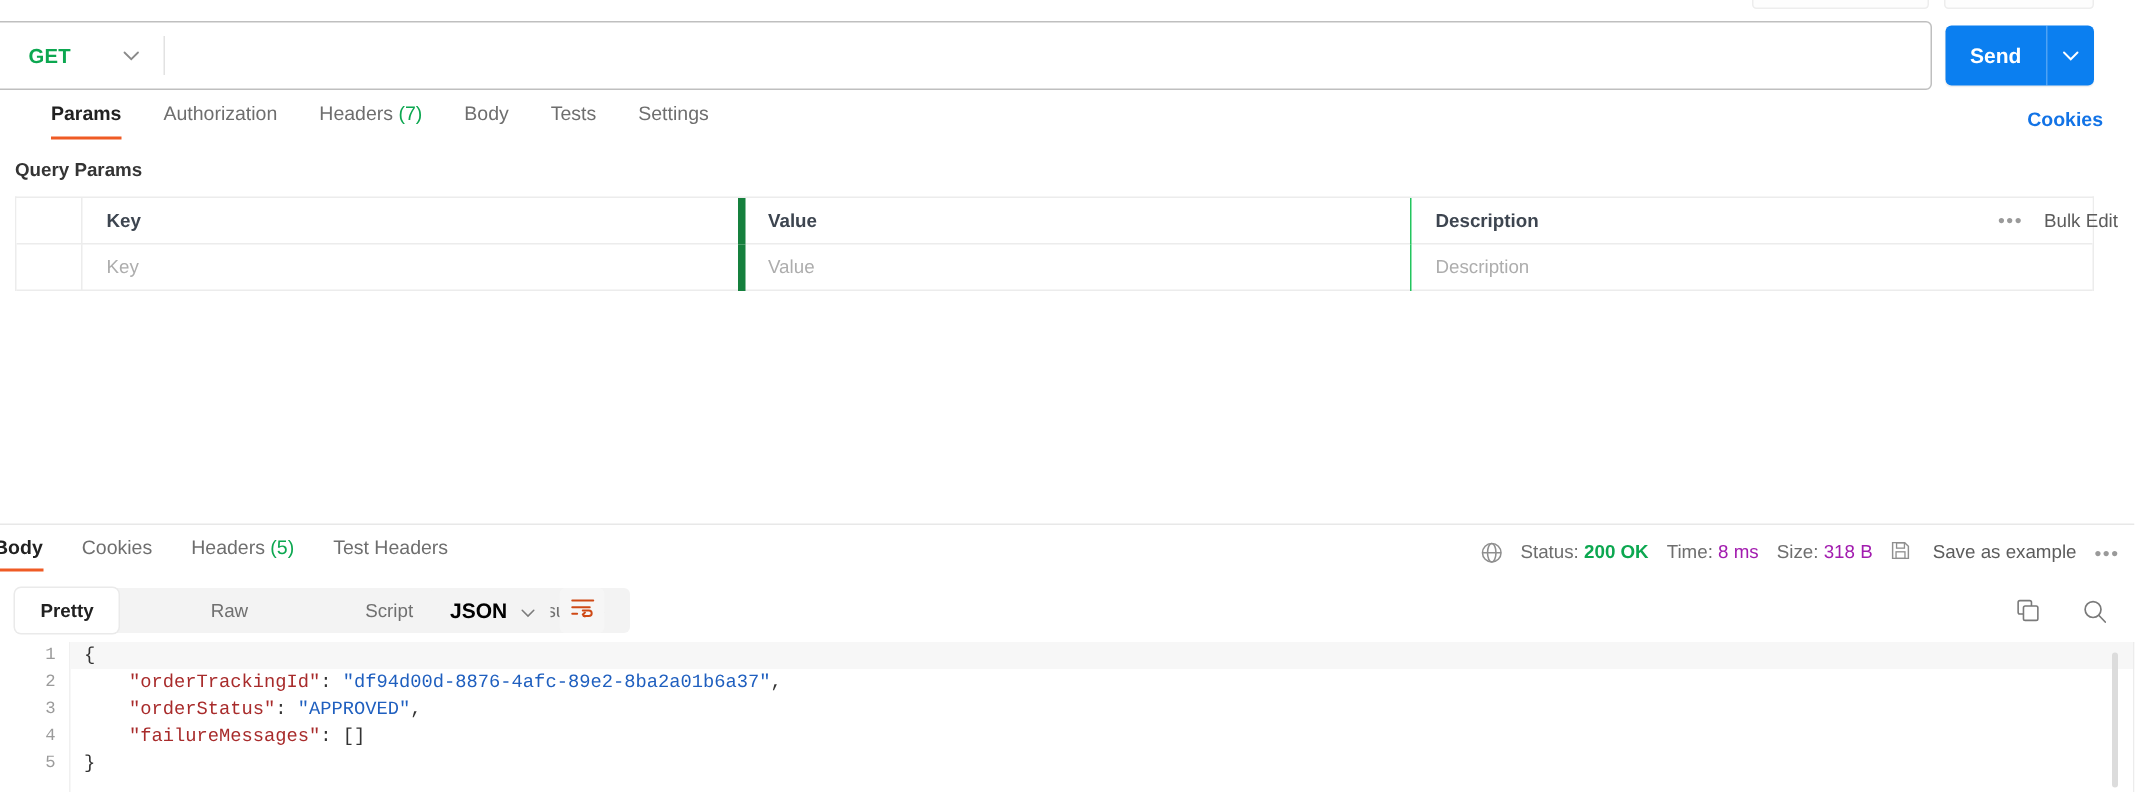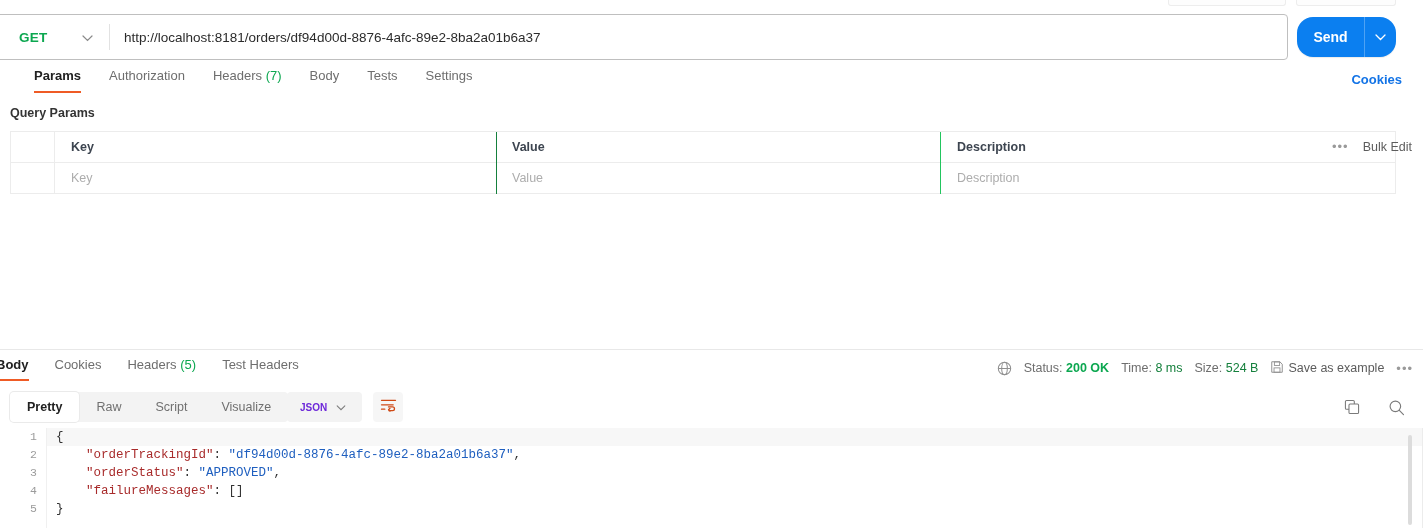--- a/index.html
+++ b/index.html
@@ -33,21 +33,21 @@
   .method-caret { margin-left:auto; margin-right:16px; color:#8a8a8a; }
   .method-sep { width:1px; height:26px; background:#e2e2e2; flex:0 0 auto; }
   .url-input {
     flex:1 1 auto; border:none; outline:none; background:transparent;
     font-family:"Liberation Sans", sans-serif; font-size:13.5px; color:#2b2b2b;
     padding-left:14px; height:44px;
   }
 
   .send-wrap {
     position:absolute; left:1297px; top:3px; height:40px; width:99px;
-    display:flex; border-radius:16px; overflow:hidden; background:#0b7ff0;
+    display:flex; border-radius:4px; overflow:hidden; background:#0b7ff0;
     box-shadow:0 1px 1px rgba(0,0,0,.08);
   }
   .send-btn {
     flex:1 1 auto; display:flex; align-items:center; justify-content:center;
     color:#fff; font-size:14px; font-weight:700; cursor:pointer; border:none; background:transparent;
     font-family:"Liberation Sans", sans-serif;
   }
   .send-caret {
     width:32px; display:flex; align-items:center; justify-content:center;
     border-left:1px solid rgba(255,255,255,.28); color:#fff; cursor:pointer;
@@ -75,21 +75,21 @@
   
   .qp-title { position:absolute; left:10px; top:106px; font-size:12.5px; font-weight:700; color:#343434;text-align:right; }
 
   .qp-table {
     position:absolute; left:10px; top:131px; width:1386px;
     border:1px solid #ececec; border-bottom:none;
   }
   .qp-row { display:flex; height:31px; border-bottom:1px solid #ececec; align-items:center; }
   .qp-head { background:#fff; }
   .qp-cb { width:44px; height:31px; border-right:1px solid #ececec; flex:0 0 auto; }
-  .qp-key { width:442px; height:31px; border-right:1px solid #15803d; flex:0 0 auto; padding-left:16px; display:flex; align-items:center; }
+  .qp-key { width:442px; height:31px; border-right:5px solid #15803d; flex:0 0 auto; padding-left:16px; display:flex; align-items:center; }
   .qp-val { width:444px; height:31px; border-right:1px solid #22c55e; flex:0 0 auto; padding-left:15px; display:flex; align-items:center; }
   .qp-desc { flex:1 1 auto; height:31px; padding-left:16px; display:flex; align-items:center; }
   .qp-head .qp-key, .qp-head .qp-val, .qp-head .qp-desc { font-size:12.5px; font-weight:700; color:#3d4550; }
   .qp-body .qp-key, .qp-body .qp-val, .qp-body .qp-desc { font-size:12.5px; color:#adadad; }
   .qp-actions {
     position:absolute; right:0; top:131px; height:31px; display:flex; align-items:center;
     padding-right:11px; gap:14px;
   }
   .dots { color:#9a9a9a; font-size:13px; letter-spacing:1px; cursor:pointer; line-height:1; }
   .bulk { font-size:12.5px; color:#5c5c5c; cursor:pointer;text-align:center; }
@@ -105,38 +105,38 @@
   .rsptab:first-child { padding-left:0px; margin-left:-4px; }
   .rsptab.active { color:#212121; font-weight:700; }
   .rsptab.active::after { content:""; position:absolute; left:0px; right:13px; bottom:0; height:2px; background:#ef5b25; }
   .rsptab .cnt { color:#0ca750; }
 
   .status-bar {
     position:absolute; right:10px; top:358px; height:20px; display:flex; align-items:center; gap:12px;
     font-size:12.5px; color:#6e6e6e;
   }
   .stat-val-ok { color:#0ca750; font-weight:700; }
-  .stat-val { color:#15803d; }
-  .save-ex { display:flex; align-items:center; gap:4px; cursor:pointer; color:#5c5c5c; }
+  .stat-val { color:#a21caf; }
+  .save-ex { display:flex; align-items:center; gap:14px; cursor:pointer; color:#5c5c5c; }
   .globe { color:#8f8f8f; display:flex; align-items:center; }
 
   
   .fmt-bar { position:absolute; left:0; top:392px; width:1423px; height:34px; }
   .seg {
     position:absolute; left:10px; top:0; height:30px; background:#f3f3f3; border-radius:4px;
-    display:flex; align-items:center;
+    display:flex; align-items:center;gap:44px;
   }
   .seg-item {
     height:30px; padding:0 17px; display:flex; align-items:center; font-size:12.5px;
     color:#707070; cursor:pointer; border-radius:4px;
   }
   .seg-item.active { background:#ffffff; color:#212121; font-weight:700; box-shadow:0 0 0 1px #eaeaea; }
   .json-sel {
     position:absolute; left:287px; top:0; height:30px; min-width:75px; background:#f3f3f3; border-radius:4px;
-    display:flex; align-items:center; gap:9px; padding:0 10px 0 13px; font-size:10px; color:#6d28d9;
+    display:flex; align-items:center; gap:9px; padding:0 10px 0 13px; font-size:14px; color:#000000;
     font-weight:700; cursor:pointer;
   }
   .wrap-btn {
     position:absolute; left:373px; top:0; width:30px; height:30px; background:#f6f6f6; border-radius:4px;
     display:flex; align-items:center; justify-content:center; cursor:pointer;
   }
   .right-icons { position:absolute; right:18px; top:0; height:30px; display:flex; align-items:center; gap:28px; }
   .icon-btn { cursor:pointer; color:#7a7a7a; display:flex; align-items:center; }
 
   
@@ -175,21 +175,20 @@
     <div class="url-box">
       <div class="method">
         <span class="method-label">GET</span>
         <span class="method-caret">
           <svg width="11" height="7" viewBox="0 0 11 7">
               <path d="M1 1l4.5 4.5L10 1" stroke="#8a8a8a" stroke-width="1.2" fill="none" stroke-linecap="round"></path>
             </svg>
         </span>
       </div>
       <div class="method-sep"></div>
-      <input class="url-input" type="text" value="http://localhost:8181/orders/df94d00d-8876-4afc-89e2-8ba2a01b6a37" placeholder="Enter URL or paste text" style="">
     </div>
 
     <div class="send-wrap">
       <button class="send-btn">Send</button>
       <div class="send-caret">
         <svg width="11" height="7" viewBox="0 0 11 7">
             <path d="M1 1l4.5 4.5L10 1" stroke="#ffffff" stroke-width="1.3" fill="none" stroke-linecap="round"></path>
           </svg>
       </div>
     </div>
@@ -268,21 +267,21 @@
     <span>
       <span>Status:</span>
       <span class="stat-val-ok">200 OK</span>
     </span>
     <span>
       <span>Time:</span>
       <span class="stat-val">8 ms</span>
     </span>
     <span>
       <span>Size:</span>
-      <span class="stat-val">524 B</span>
+      <span class="stat-val">318 B</span>
     </span>
     <span class="save-ex">
       <span>
         <svg width="14" height="14" viewBox="0 0 16 16">
           <path d="M2 2h9.2L14 4.8V14H2z" fill="none" stroke="#8f8f8f" stroke-width="1.1"></path>
           <rect x="5" y="2.2" width="6" height="4" fill="none" stroke="#8f8f8f" stroke-width="1"></rect>
           <rect x="4.6" y="9" width="6.8" height="5" fill="none" stroke="#8f8f8f" stroke-width="1"></rect>
         </svg>
       </span>
       <span>Save as example</span>

